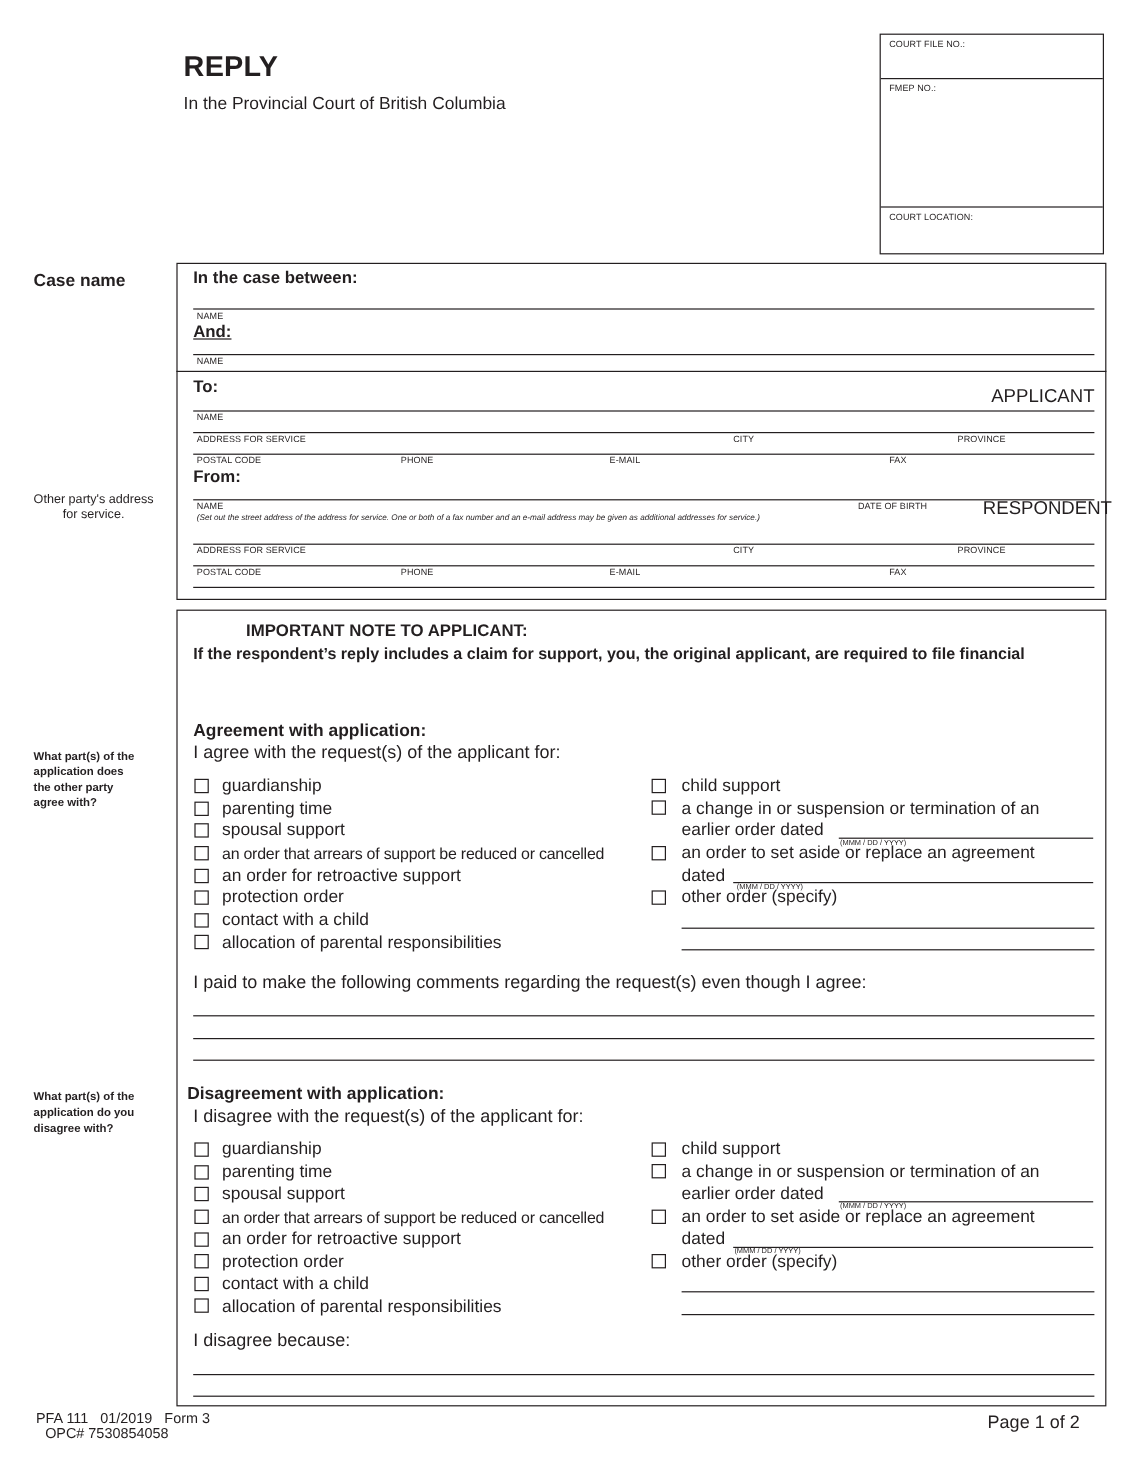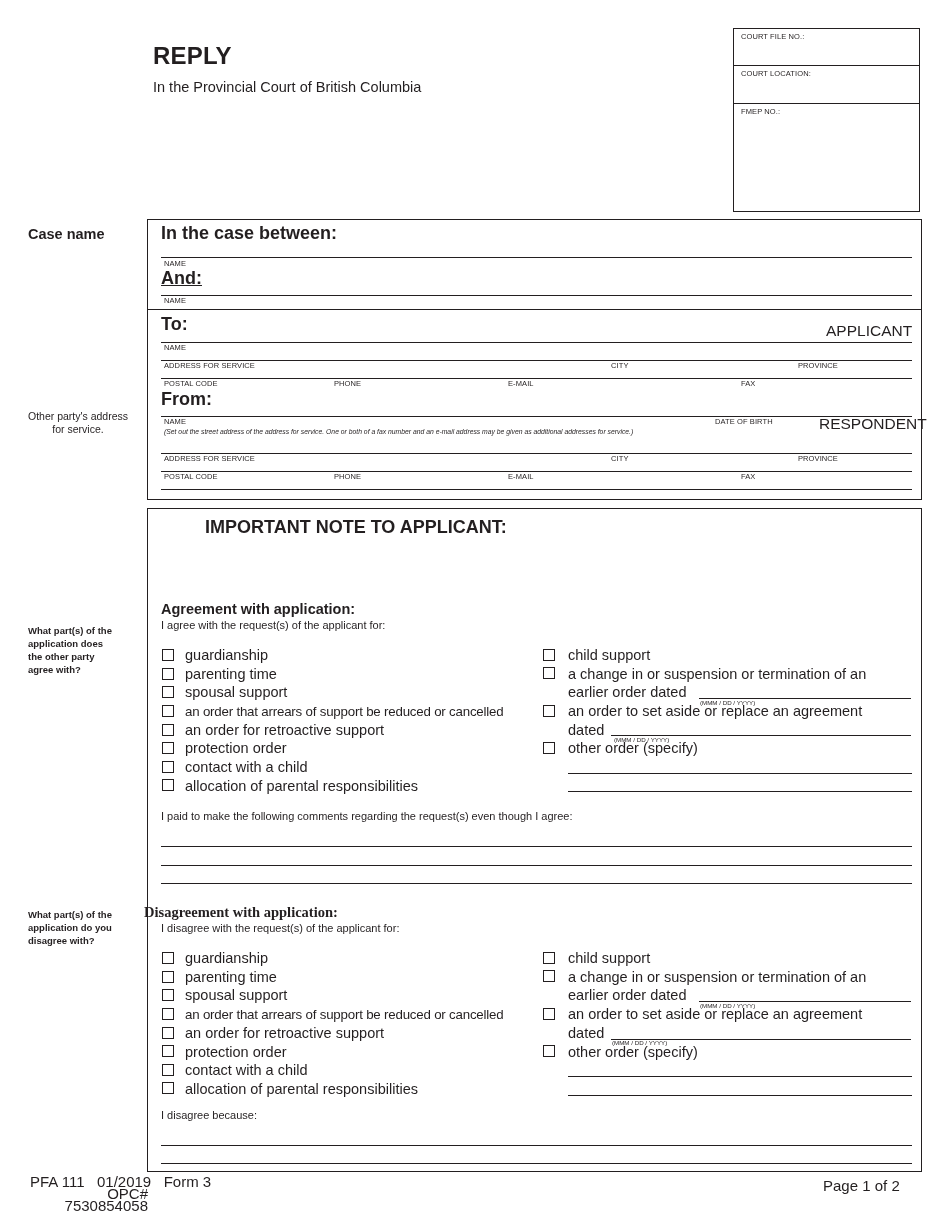--- a/index.html
+++ b/index.html
@@ -13,51 +13,51 @@
   .court-cell:last-child { border-bottom:none; }
   .tiny-label { font-size:7.5px; color:#231f20; letter-spacing:0.1px; }
   .court-cell .tiny-label { position:absolute; left:7px; top:3px; }
   .court-input { position:absolute; left:6px; right:6px; bottom:3px; height:16px; border:none; background:transparent; font-size:11px; font-family:"Liberation Sans", sans-serif; outline:none; }
   .side-label { left:28px; font-size:10.5px; line-height:13px; }
   .side-bold { font-weight:bold; font-size:9.5px; line-height:13px; }
   .case-label { left:28px; top:226px; font-size:14.5px; font-weight:bold; }
   .box { border:1px solid #231f20; box-sizing:border-box; }
   .hline { position:absolute; height:0; border-top:1px solid #231f20; }
   .field-input { position:absolute; border:none; background:transparent; font-size:11px; font-family:"Liberation Sans", sans-serif; outline:none; height:16px; padding:0; }
-  .bold14 { font-size:18px; font-weight:bold; }
+  .bold14 { font-size:14px; font-weight:bold; }
   .big-role { font-size:15.5px; }
   .italic-note { font-size:6.8px; font-style:italic; }
   .note-text { font-size:13.4px; font-weight:bold; line-height:19px; }
-  .reg14 { font-size:11px; }
+  .reg14 { font-size:15px; }
   .cb { position:absolute; width:12px; height:12px; border:1px solid #231f20; box-sizing:border-box; background:#fff; cursor:pointer; }
   .cb-label { position:absolute; font-size:14.5px; white-space:nowrap; }
   .cb-label.small { font-size:13.3px; letter-spacing:-0.2px; }
   .date-hint { position:absolute; font-size:6.2px; white-space:nowrap; }
-  .footer-left { left:30px; top:1176px; font-size:15px; text-align:right; line-height:12px; width:118px; }
+  .footer-left { left:30px; top:1176px; font-size:12px; text-align:center; line-height:12px; width:118px; }
   .footer-center { left:382px; top:1249px; font-size:14px; font-weight:bold; }
   .footer-right { left:823px; top:1177px; font-size:15px; }
 </style>
 </head>
 <body>
 
 <div class="abs title">REPLY</div>
 <div class="abs subtitle">In the Provincial Court of British Columbia</div>
 
 <div class="abs court-box">
   <div class="court-cell" style="height:37px;">
     <span class="tiny-label">COURT FILE NO.:</span>
     <input class="court-input" value="" style="">
   </div>
+  <div class="court-cell" style="height:107px;">
+    <span class="tiny-label">FMEP NO.:</span>
+    <input class="court-input" style="top: 16px; bottom: auto;" value="">
+  </div>
   <div class="court-cell" style="height:38px;">
     <span class="tiny-label">COURT LOCATION:</span>
     <input class="court-input" value="" style="">
-  </div>
-  <div class="court-cell" style="height:107px;">
-    <span class="tiny-label">FMEP NO.:</span>
-    <input class="court-input" style="top: 16px; bottom: auto;" value="">
   </div>
 </div>
 
 <div class="abs case-label">Case name</div>
 <div class="abs side-label" style="top:410px;text-align:center;">
   <div>Other party's address</div>
   <div>for service.</div>
 </div>
 <div class="abs side-label side-bold" style="top:624px;">
   <div>What part(s) of the</div>
@@ -118,20 +118,21 @@
 <div class="abs tiny-label" style="left:334px;top:472px;">PHONE</div>
 <div class="abs tiny-label" style="left:508px;top:472px;">E-MAIL</div>
 <div class="abs tiny-label" style="left:741px;top:472px;">FAX</div>
 <input class="field-input" style="left: 162px; top: 473px; width: 748px;">
 <div class="hline" style="left:161px;top:489px;width:751px;"></div>
 
 <div class="abs box" style="left:147px;top:508px;width:775px;height:664px;"></div>
 
 <div class="abs bold14" style="left:161px;top:517px;padding-left:44px;">IMPORTANT NOTE TO APPLICANT:</div>
 <div class="abs note-text" style="left:161px;top:535px;">
+  <div>If the respondent’s reply includes a claim for support, you, the original applicant, are required to file financial</div>
 </div>
 
 <div class="abs bold14" style="left:161px;top:601px;font-size:14.5px;">Agreement with application:</div>
 <div class="abs reg14" style="left:161px;top:619px;">I agree with the request(s) of the applicant for:</div>
 
 <div class="cb" style="left:162px;top:649px;"></div>
 <div class="cb-label" style="left:185px;top:647px;">guardianship</div>
 <div class="cb" style="left:162px;top:668px;"></div>
 <div class="cb-label" style="left:185px;top:666px;">parenting time</div>
 <div class="cb" style="left:162px;top:686px;"></div>
@@ -169,21 +170,21 @@
 <div class="hline" style="left:568px;top:791px;width:344px;"></div>
 
 <div class="abs reg14" style="left:161px;top:810px;">I paid to make the following comments regarding the request(s) even though I agree:</div>
 <input class="field-input" style="left: 162px; top: 830px; width: 748px;">
 <div class="hline" style="left:161px;top:846px;width:751px;"></div>
 <input class="field-input" style="left: 162px; top: 848px; width: 748px;">
 <div class="hline" style="left:161px;top:865px;width:751px;"></div>
 <input class="field-input" style="left: 162px; top: 867px; width: 748px;">
 <div class="hline" style="left:161px;top:883px;width:751px;"></div>
 
-<div class="abs bold14" style="left:144px;top:904px;font-size:14.5px;font-family:Liberation Serif, serif;">Disagreement with application:</div>
+<div class="abs bold14" style="left:156px;top:904px;font-size:14.5px;">Disagreement with application:</div>
 <div class="abs reg14" style="left:161px;top:922px;">I disagree with the request(s) of the applicant for:</div>
 
 <div class="cb" style="left:162px;top:952px;"></div>
 <div class="cb-label" style="left:185px;top:950px;">guardianship</div>
 <div class="cb" style="left:162px;top:971px;"></div>
 <div class="cb-label" style="left:185px;top:969px;">parenting time</div>
 <div class="cb" style="left:162px;top:989px;"></div>
 <div class="cb-label" style="left:185px;top:987px;">spousal support</div>
 <div class="cb" style="left:162px;top:1008px;"></div>
 <div class="cb-label small" style="left:185px;top:1007px;">an order that arrears of support be reduced or cancelled</div>

